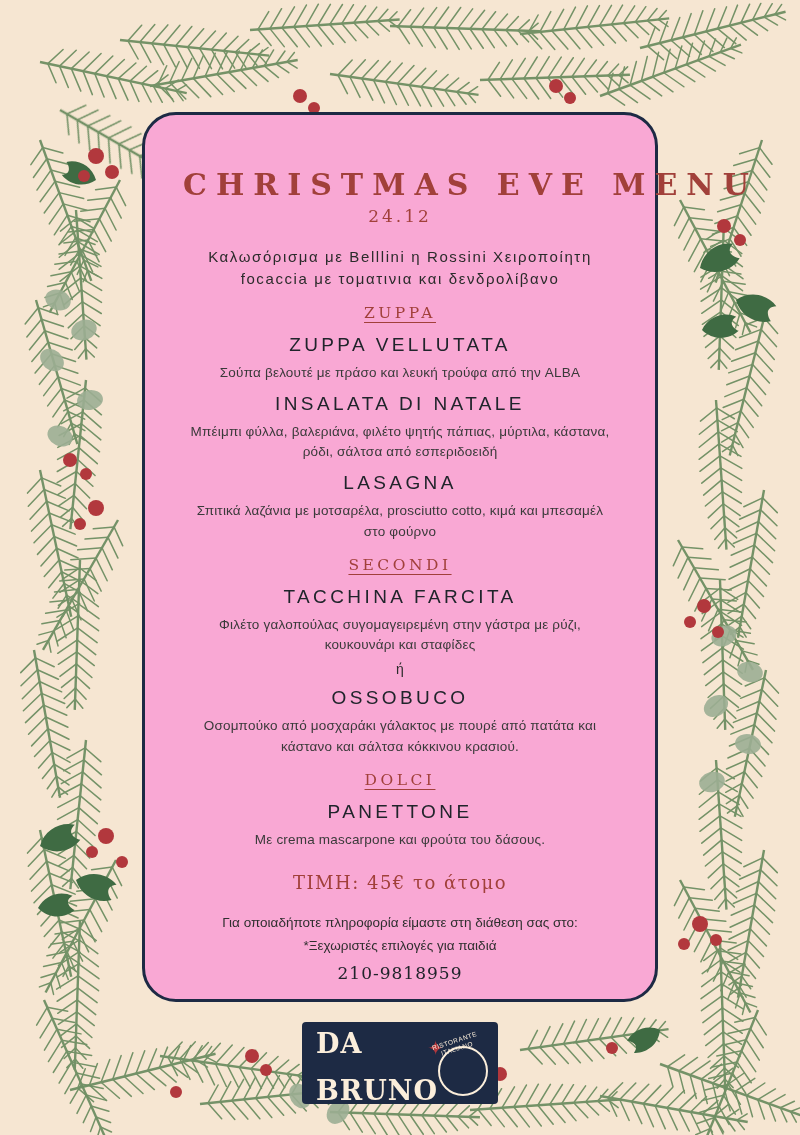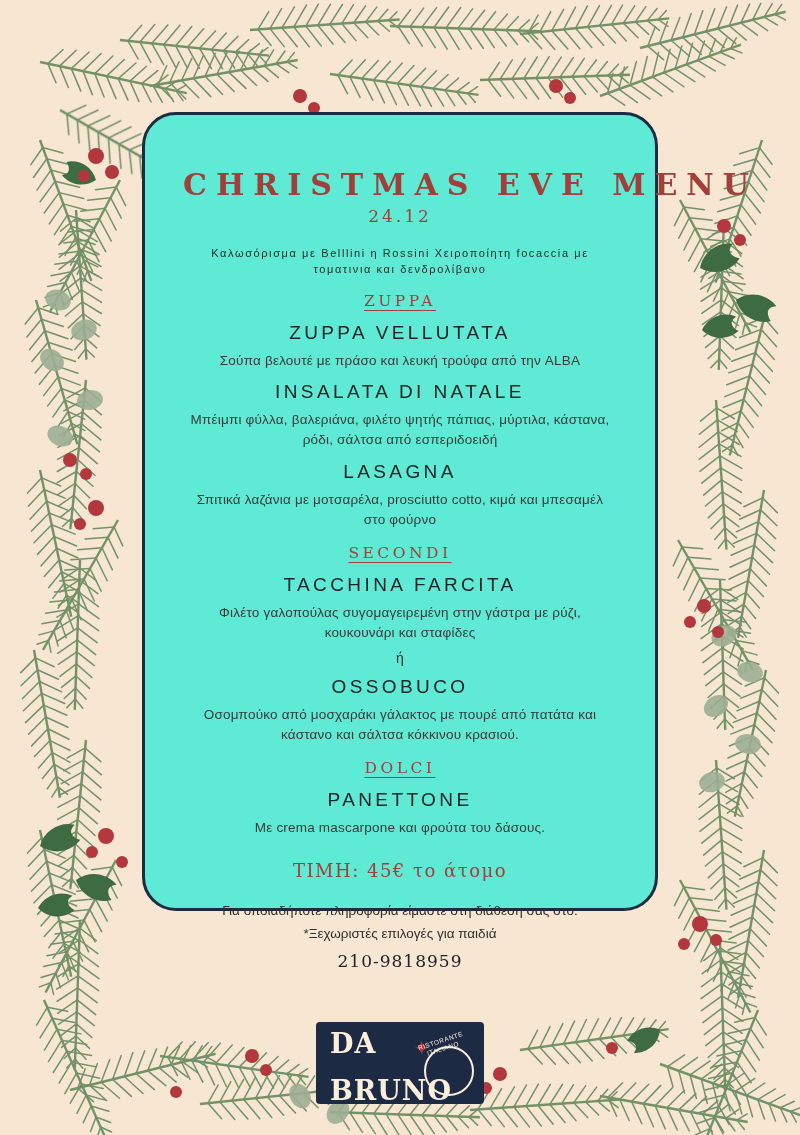--- a/index.html
+++ b/index.html
@@ -12,22 +12,22 @@
     overflow: hidden;
   }
 
   
   .deco-layer { position: absolute; inset: 0; pointer-events: none; }
 
   
   .card {
     position: absolute;
     left: 142px; top: 112px;
-    width: 516px; height: 799px;
-    background: #5eead4;
+    width: 516px; height: 890px;
+    background: #f9a8d4;
     border: 3px solid #1d2a44;
     border-radius: 34px;
     z-index: 5;
     padding: 52px 38px 30px;
     text-align: center;
     color: #2a2a2a;
   }
 
   .title {
     font-family: "DejaVu Serif", serif;
@@ -41,21 +41,21 @@
   .date {
     font-family: "DejaVu Serif", serif;
     color: #a1403a;
     font-size: 17px;
     letter-spacing: 3px;
     margin: 0 0 20px;
   }
 
   .welcome {
     font-family: "Liberation Sans", sans-serif;
-    font-size: 11px;
+    font-size: 15px;
     letter-spacing: 1.6px;
     line-height: 1.45;
     color: #2b2b2b;
     margin: 0 auto 14px;
     max-width: 420px;
   }
 
   .section-head {
     font-family: "DejaVu Serif", serif;
     color: #a1403a;
@@ -110,21 +110,21 @@
     letter-spacing: 1px;
     color: #20242b;
     margin-top: 6px;
   }
 
   
   .logo {
     position: absolute;
     left: 50%; transform: translateX(-50%);
     top: 1022px;
-    width: 168px; height: 82px;
+    width: 196px; height: 82px;
     background: #1d2a44;
     border-radius: 4px;
     z-index: 6;
     color: #fbeedb;
     padding: 8px 10px 6px 14px;
     text-align: left;
   }
   .logo-da, .logo-bruno {
     font-family: "DejaVu Serif", serif;
     font-weight: 700;

